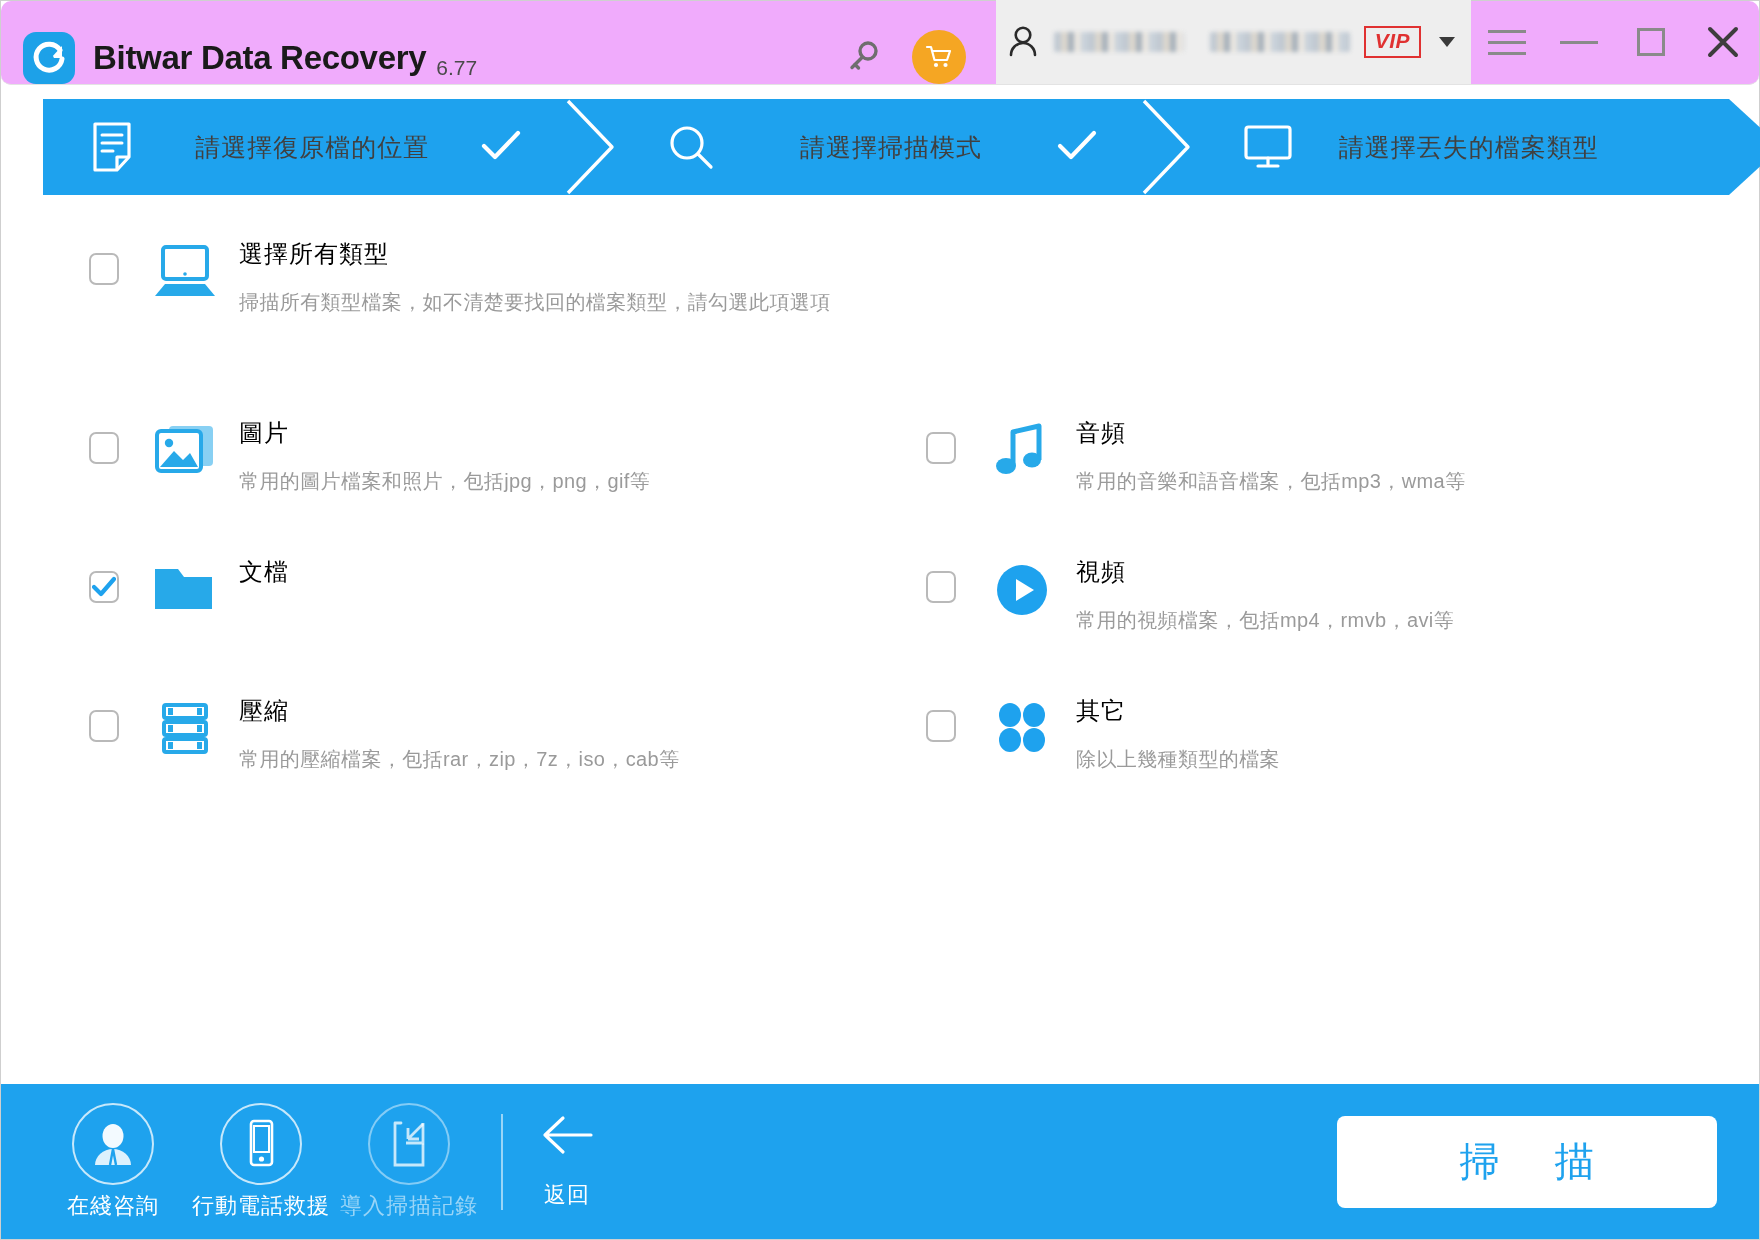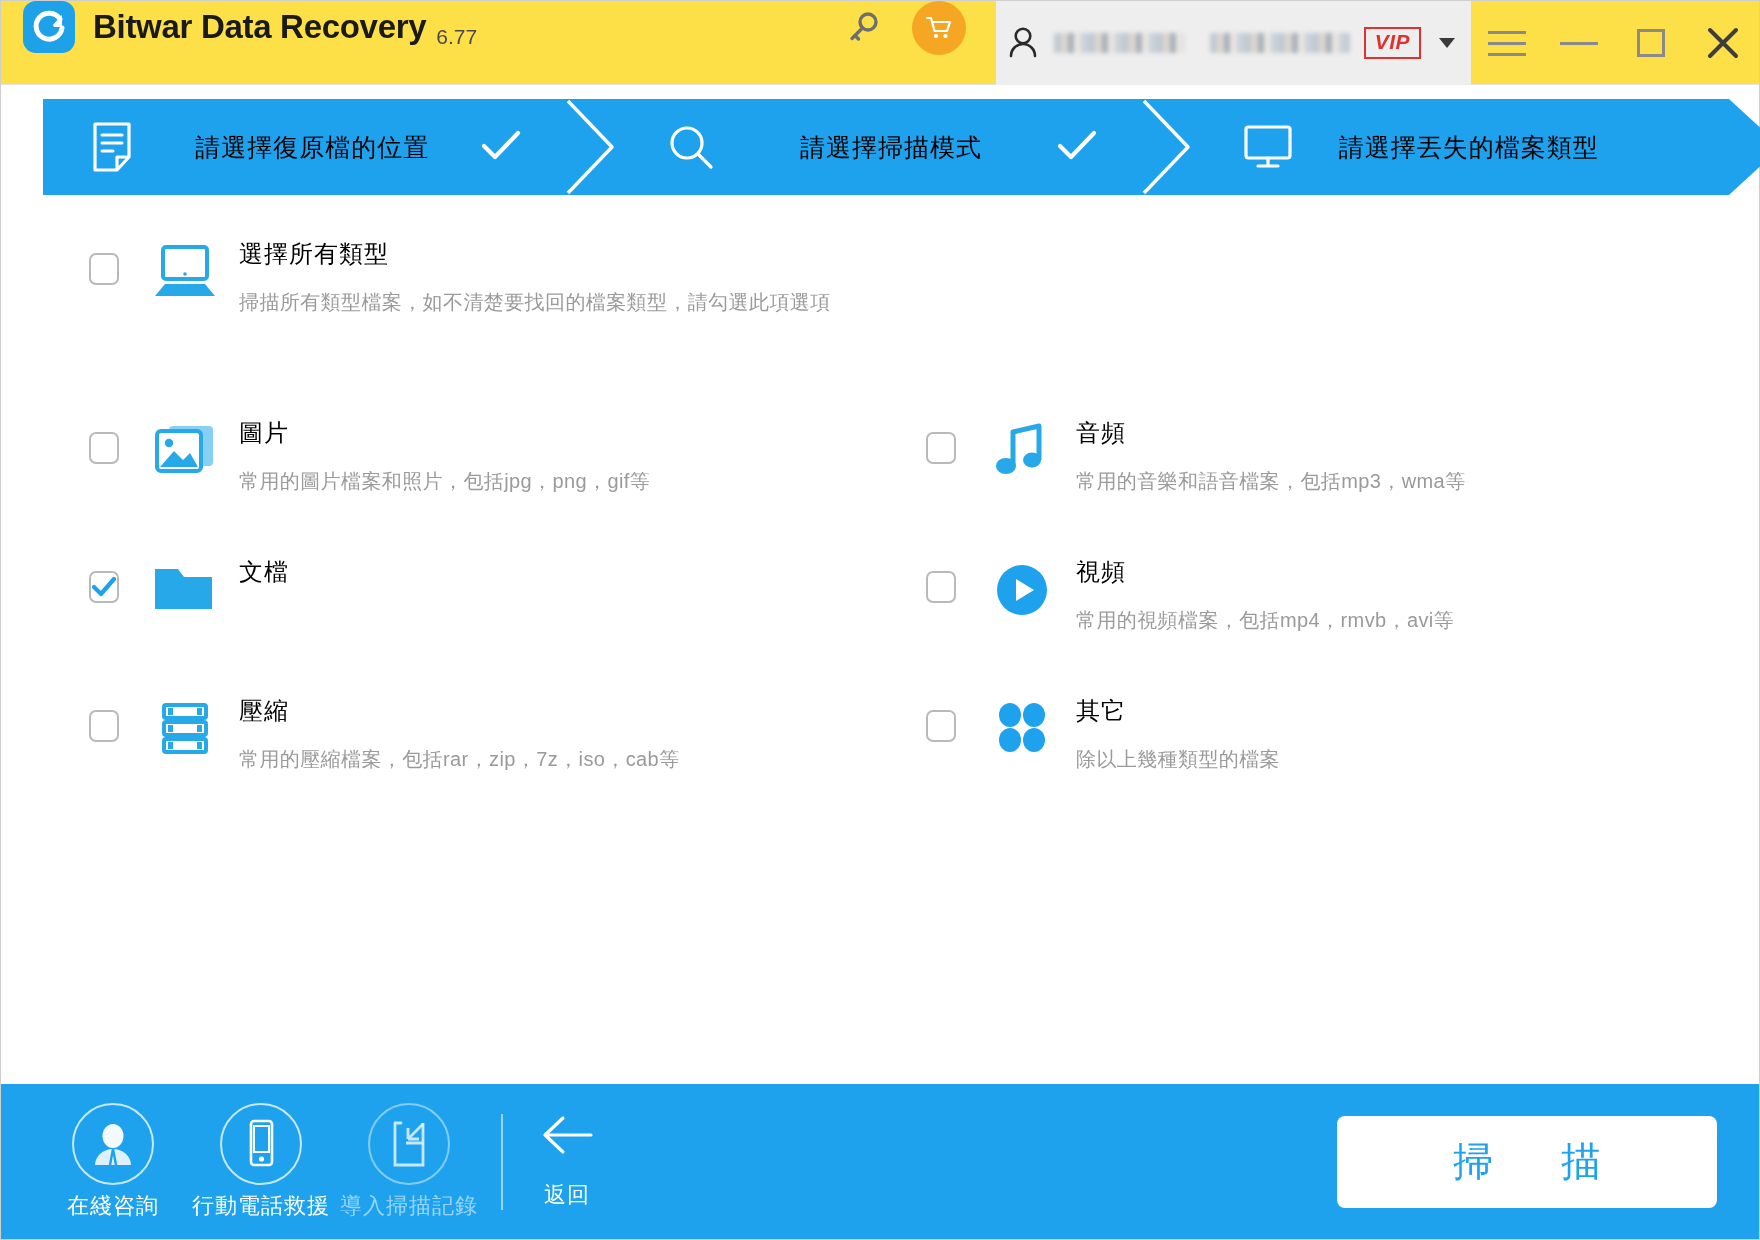--- a/index.html
+++ b/index.html
@@ -16,25 +16,26 @@
     background: #ffffff;
     display: flex;
     flex-direction: column;
     border: 1px solid #cfcfcf;
   }
 
   
   .titlebar {
     height: 84px;
     flex: 0 0 84px;
-    background: #fde047;
-    display: flex;
-    align-items: flex-start;
+    background: #f0abfc;
+    display: flex;
+    align-items: flex-end;
     border-bottom: 1px solid #e3e3e3;
     position: relative;
+    border-radius: 10px;
   }
   .logo-wrap { margin-left: 22px; display: flex; align-items: center; }
   .logo-mark {
     width: 52px; height: 52px; border-radius: 13px;
     background: #1da1e8;
     display: flex; align-items: center; justify-content: center;
   }
   .app-title {
     margin-left: 18px;
     font-size: 33px;
@@ -141,21 +142,21 @@
     width: 0; height: 0;
     border-top: 48px solid transparent;
     border-bottom: 48px solid transparent;
     border-left: 52px solid #1ea2ee;
   }
   .step {
     flex: 1 1 0;
     display: flex;
     align-items: center;
     position: relative;
-    color: #000000;
+    color: #404040;
   }
   .step-icon { margin-left: 46px; display: flex; align-items: center; }
   .step-label {
     flex: 1 1 auto;
     text-align: center;
     font-size: 25px;
     letter-spacing: 1px;
     padding-left: 10px;
     white-space: nowrap;
   }
@@ -266,21 +267,20 @@
     width: 380px; height: 92px;
     background: #ffffff;
     border-radius: 8px;
     display: flex; align-items: center; justify-content: center;
     font-size: 40px;
     color: #1ea2ee;
     letter-spacing: 22px;
     text-indent: 22px;
     cursor: pointer;
     margin-right: 8px;
-    font-family: Liberation Mono, monospace;
   }
 </style>
 </head>
 <body>
 
 <div class="app">
 
   <div class="titlebar">
     <div class="logo-wrap">
       <div class="logo-mark">

